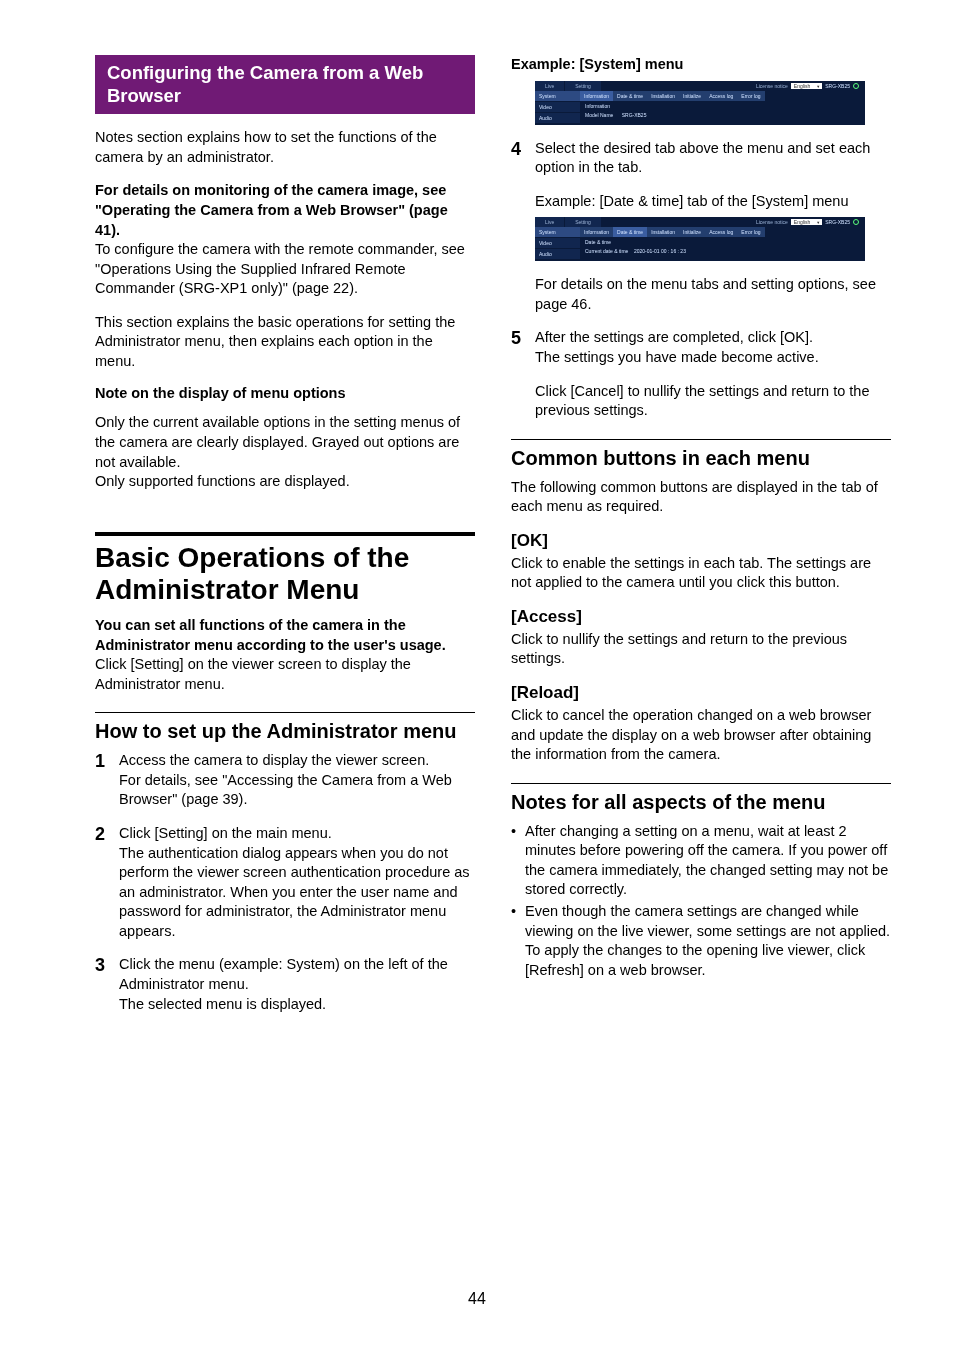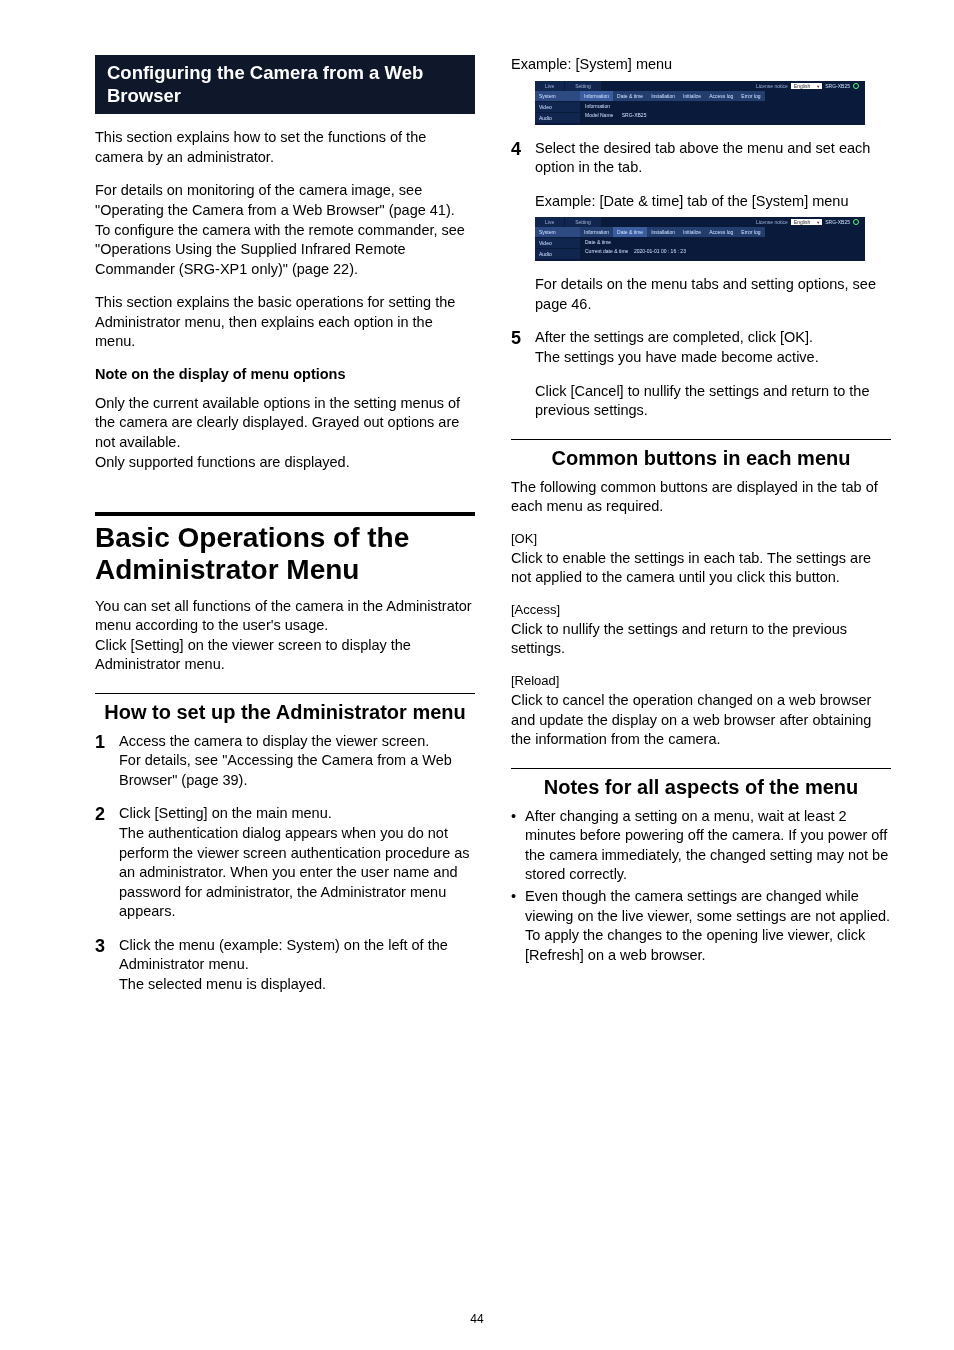--- a/index.html
+++ b/index.html
@@ -11,36 +11,36 @@
     color: #000;
     position: relative;
     padding: 55px 62px 30px 95px;
   }
   .columns {
     display: flex;
     gap: 36px;
   }
   .col { width: 380px; }
   .section-bar {
-    background: #0f172a;
+    background: #701a75;
     color: #fff;
     font-weight: bold;
     font-size: 18.5px;
     padding: 6px 12px 7px 12px;
     line-height: 1.25;
     margin-bottom: 14px;
   }
   p { font-size: 14.5px; line-height: 1.35; margin-bottom: 14px; }
-  .tight { margin-bottom: 0; }
+  .tight { margin-bottom: 0; font-weight: bold; }
   .bold-sub { font-weight: bold; font-size: 14.5px; margin-bottom: 12px; }
   .hr-thick { border: none; border-top: 4.5px solid #000; margin-top: 40px; margin-bottom: 6px; }
   .hr-thin { border: none; border-top: 1px solid #000; margin-top: 18px; margin-bottom: 6px; }
   h1.big { font-size: 28px; font-weight: bold; line-height: 1.15; margin-bottom: 10px; }
-  h2.med { font-size: 20px; font-weight: bold; line-height: 1.2; margin-bottom: 8px; text-align: center; }
-  h3.small { font-size: 13px; font-weight: normal; margin-bottom: 3px; }
+  h2.med { font-size: 20px; font-weight: bold; line-height: 1.2; margin-bottom: 8px; }
+  h3.small { font-size: 17px; font-weight: bold; margin-bottom: 3px; }
   .numlist { list-style: none; }
   .numlist li { display: flex; margin-bottom: 14px; }
   .numlist .n { font-size: 18px; font-weight: bold; width: 24px; flex-shrink: 0; line-height: 1.15; }
   .numlist .body { font-size: 14.5px; line-height: 1.35; }
   .numlist .lead { font-weight: normal; }
   .indent-block { margin-left: 24px; font-size: 14.5px; line-height: 1.35; margin-bottom: 14px; }
   .screenshot {
     height: 44px;
     background: #0a1a3a;
     color: #fff;
@@ -60,30 +60,30 @@
   .screenshot .cont { position:absolute; left:50px; top:22px; color:#cfe1ff;}
   .screenshot .topright { position:absolute; right:6px; top:2px; display:flex; gap:3px; align-items:center;}
   .screenshot .langlab { color:#9cb3d6; }
   .screenshot .langbox { background:#fff; color:#333; padding:0 12px 0 3px; position:relative; }
   .screenshot .langbox::after { content:"▼"; font-size:4px; position:absolute; right:2px; top:1px; color:#333;}
   .screenshot .model { color:#cfe1ff; }
   .screenshot .pwr { width:6px;height:6px;border-radius:50%;border:1px solid #5bff7b; color:#5bff7b; font-size:4px; line-height:4px; text-align:center;}
   .bul { list-style: none; font-size: 14.5px; line-height: 1.35; }
   .bul li { display:flex; margin-bottom: 2px; justify-content: center; }
   .bul li::before { content: "•"; width: 14px; flex-shrink:0; }
-  .pagenum { position:absolute; bottom: 24px; left:0; right:0; text-align:center; font-size:12px; }
+  .pagenum { position:absolute; bottom: 42px; left:0; right:0; text-align:center; font-size:16px; }
 </style>
 </head>
 <body>
 
 <div class="columns">
 
   <div class="col">
     <div class="section-bar">Configuring the Camera from a Web Browser</div>
-    <p>This section explains how to set the functions of the camera by an administrator.</p>
+    <p>Notes section explains how to set the functions of the camera by an administrator.</p>
     <p class="tight">For details on monitoring of the camera image, see "Operating the Camera from a Web Browser" (page 41).</p>
     <p>To configure the camera with the remote commander, see "Operations Using the Supplied Infrared Remote Commander (SRG-XP1 only)" (page 22).</p>
     <p>This section explains the basic operations for setting the Administrator menu, then explains each option in the menu.</p>
     <div class="bold-sub">Note on the display of menu options</div>
     <p style="white-space:pre-line">Only the current available options in the setting menus of the camera are clearly displayed. Grayed out options are not available.
 Only supported functions are displayed.</p>
 
     <hr class="hr-thick">
     <h1 class="big">Basic Operations of the Administrator Menu</h1>
     <p class="tight">You can set all functions of the camera in the Administrator menu according to the user's usage.</p>

